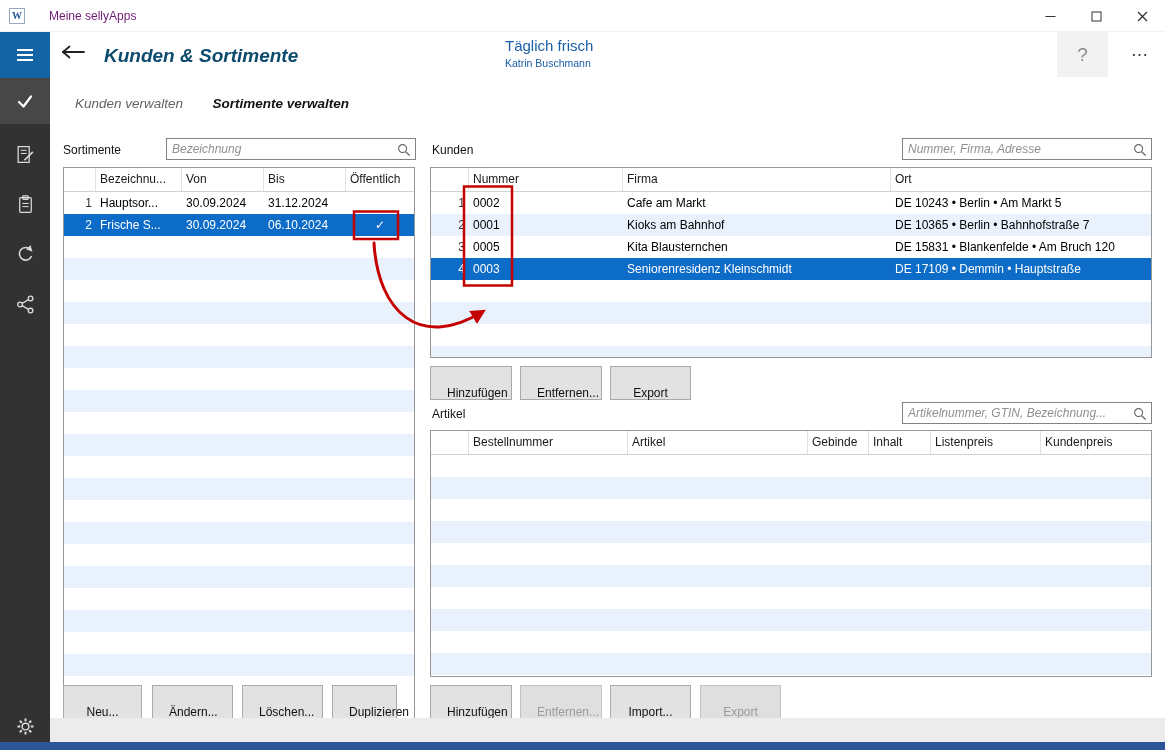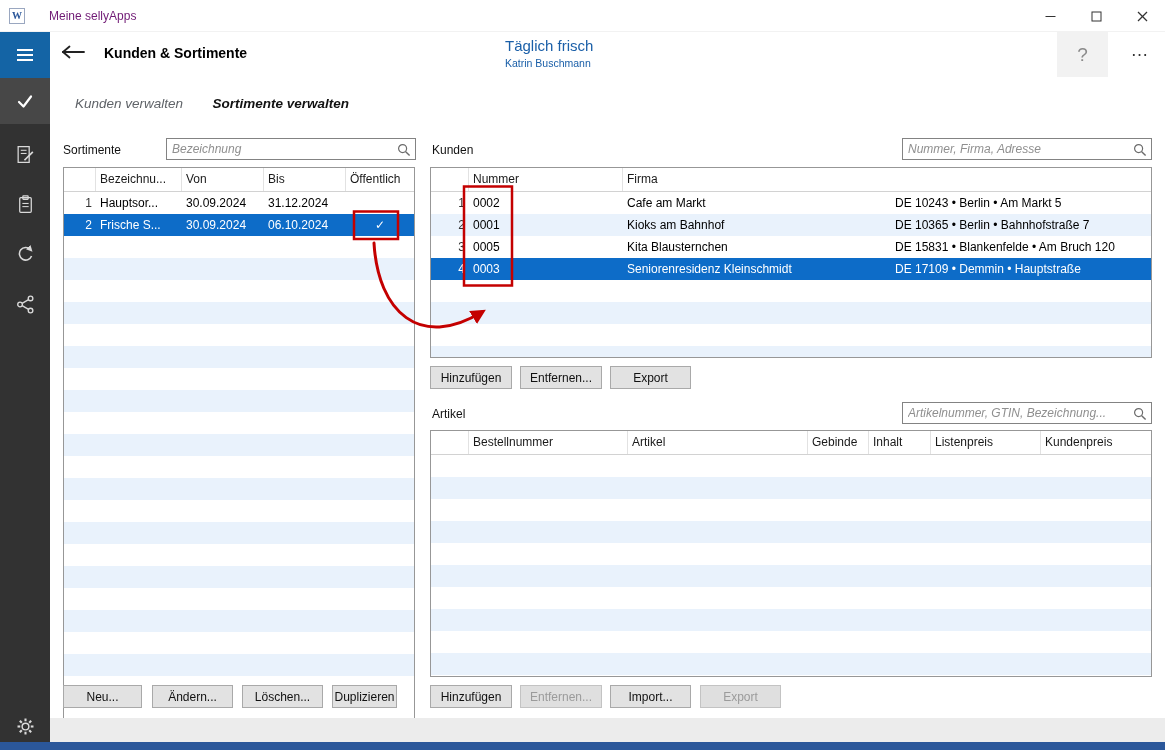--- a/index.html
+++ b/index.html
@@ -24,21 +24,21 @@
   #side-hamburger { top:0; background:var(--accent2); }
   #side-check { top:46px; background:#474747; }
   #side-icon3 { top:100px; height:44px; }
   #side-icon4 { top:150px; height:44px; }
   #side-icon5 { top:200px; height:44px; }
   #side-icon6 { top:250px; height:44px; }
   #side-gear  { top:672px; height:44px; }
 
   
   #back-btn { position:absolute; left:60px; top:44px; width:30px; height:20px; }
-  #page-title { position:absolute; left:104px; top:45px; font-size:14px; font-weight:bold; color:#000000; }
+  #page-title { position:absolute; left:104px; top:45px; font-size:19px; font-weight:bold; color:#0c4a6e;font-style:italic; }
   #account { position:absolute; left:505px; top:37px; width:300px; text-align:left; }
   #account-title { font-size:15px; color:var(--accent); }
   #account-user { font-size:10.5px; color:var(--accent); margin-top:3px; }
   #help-btn { position:absolute; left:1057px; top:32px; width:51px; height:45px; background:#f2f2f2;
               font-size:19px; color:#8a8a8a; text-align:center; line-height:45px; }
   #more-btn { position:absolute; left:1122px; top:40px; width:36px; height:24px; font-size:18px; color:#333; text-align:center; letter-spacing:1px; }
 
   
   #tabs { position:absolute; left:75px; top:96px;font-style:italic; }
   .tab { font-size:13.5px; color:#5f6368; margin-right:26px; cursor:default; }
@@ -72,21 +72,21 @@
   .td { padding:0 4px; overflow:hidden; color:#000; }
   .td.num { text-align:right; color:#333; }
   .td.check { text-align:center; }
   .trow.selected .td, .trow.selected .td.num { color:#fff; }
   .sort-grid { grid-template-columns:32px 86px 82px 82px 68px; }
   .kunden-grid { grid-template-columns:38px 154px 268px 260px; }
   .artikel-grid { grid-template-columns:38px 159px 180px 61px 62px 110px 110px; }
 
   
   .btn { position:absolute; height:23px; background:#e2e2e2; border:1px solid #a9a9a9;
-         font:12px "Liberation Sans","DejaVu Sans",sans-serif; color:#111; text-align:center; line-height:20px; padding:1px; cursor:default; }
+         font:12px "Liberation Sans","DejaVu Sans",sans-serif; color:#111; text-align:center; line-height:20px; padding:16px; cursor:default; }
   .btn.disabled { color:#9b9b9b; background:#dfdfdf; border-color:#c3c3c3; }
   #btn-neu { left:63px; top:685px; width:79px; }
   #btn-aendern { left:152px; top:685px; width:81px; }
   #btn-loeschen { left:242px; top:685px; width:81px; }
   #btn-duplizieren { left:332px; top:685px; width:65px; }
   #btn-k-hinzufuegen { left:430px; top:366px; width:82px; }
   #btn-k-entfernen { left:520px; top:366px; width:82px; }
   #btn-k-export { left:610px; top:366px; width:81px; }
   #btn-a-hinzufuegen { left:430px; top:685px; width:82px; }
   #btn-a-entfernen { left:520px; top:685px; width:82px; }
@@ -280,20 +280,21 @@
     <svg class="mag" width="14" height="14">
       <circle cx="5.6" cy="5.6" r="4" fill="none" stroke="#6b6b6b" stroke-width="1.2"></circle>
       <line x1="8.7" y1="8.7" x2="12.6" y2="12.6" stroke="#6b6b6b" stroke-width="1.4"></line>
     </svg>
   </div>
   <div class="panel-table" id="kunden-table">
     <div class="thead kunden-grid">
       <div class="th num"></div>
       <div class="th">Nummer</div>
       <div class="th">Firma</div>
+      <div class="th">Ort</div>
     </div>
     <div class="tbody">
       <div class="trow kunden-grid">
         <div class="td num">1</div>
         <div class="td">0002</div>
         <div class="td">Cafe am Markt</div>
         <div class="td">DE 10243 • Berlin • Am Markt 5</div>
       </div>
       <div class="trow kunden-grid">
         <div class="td num">2</div>

